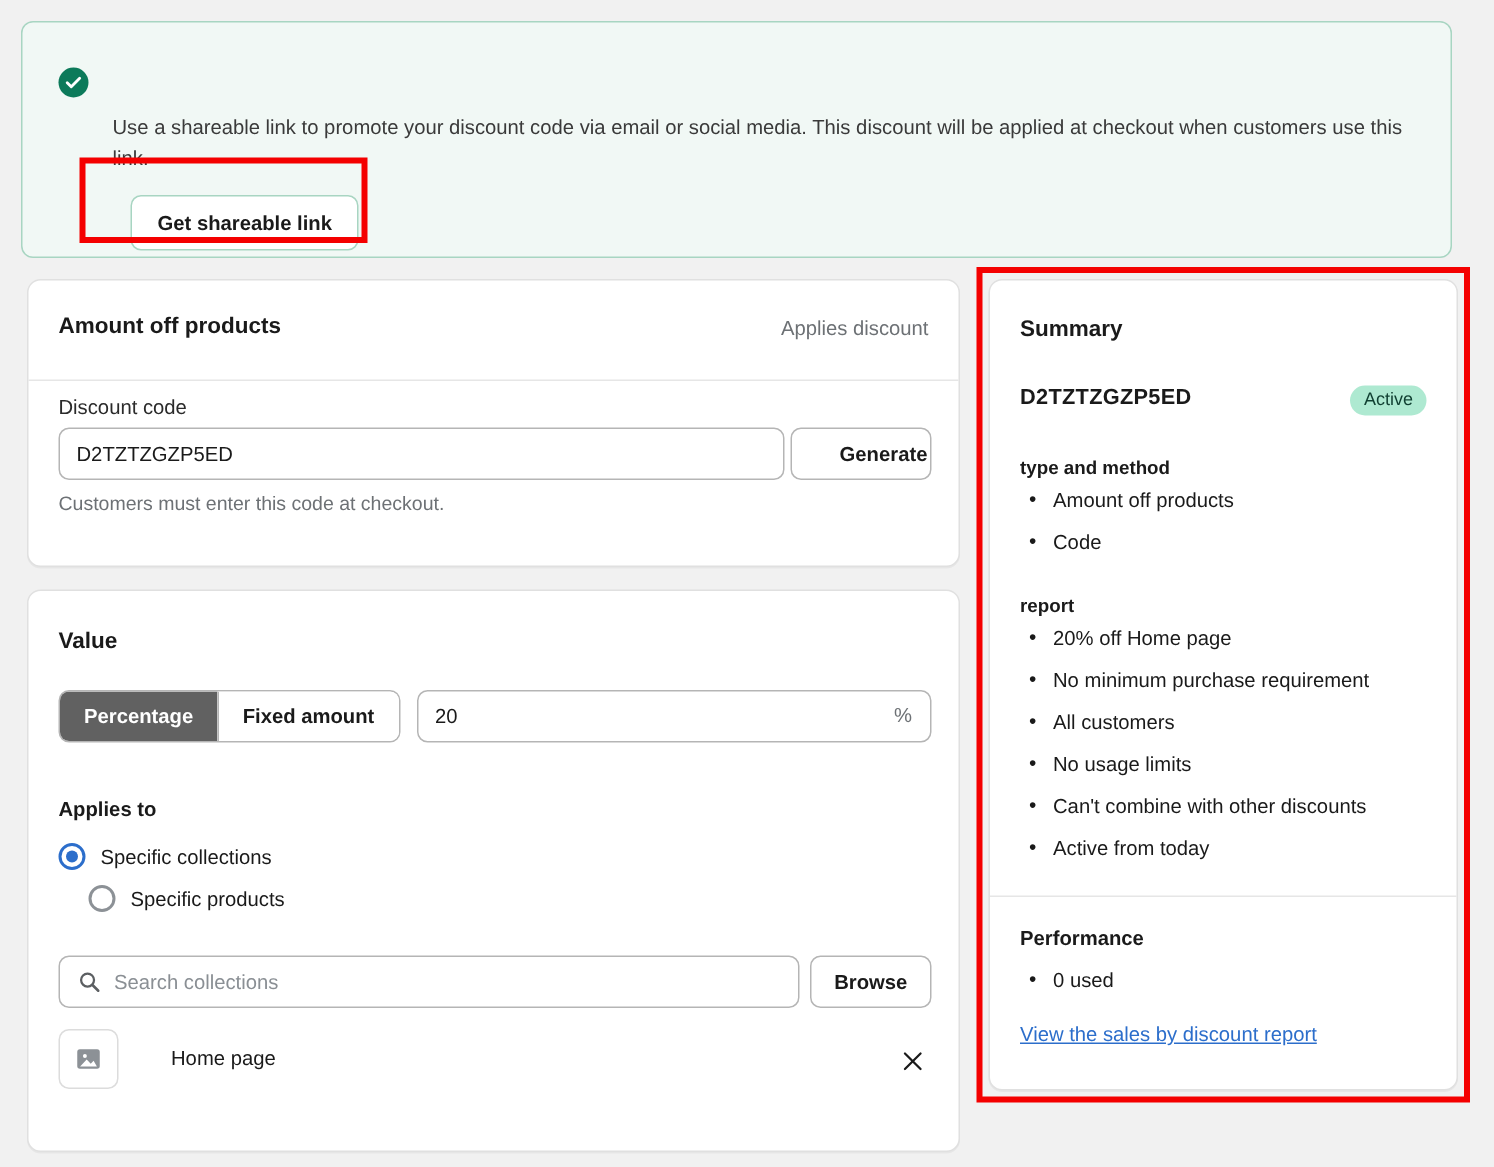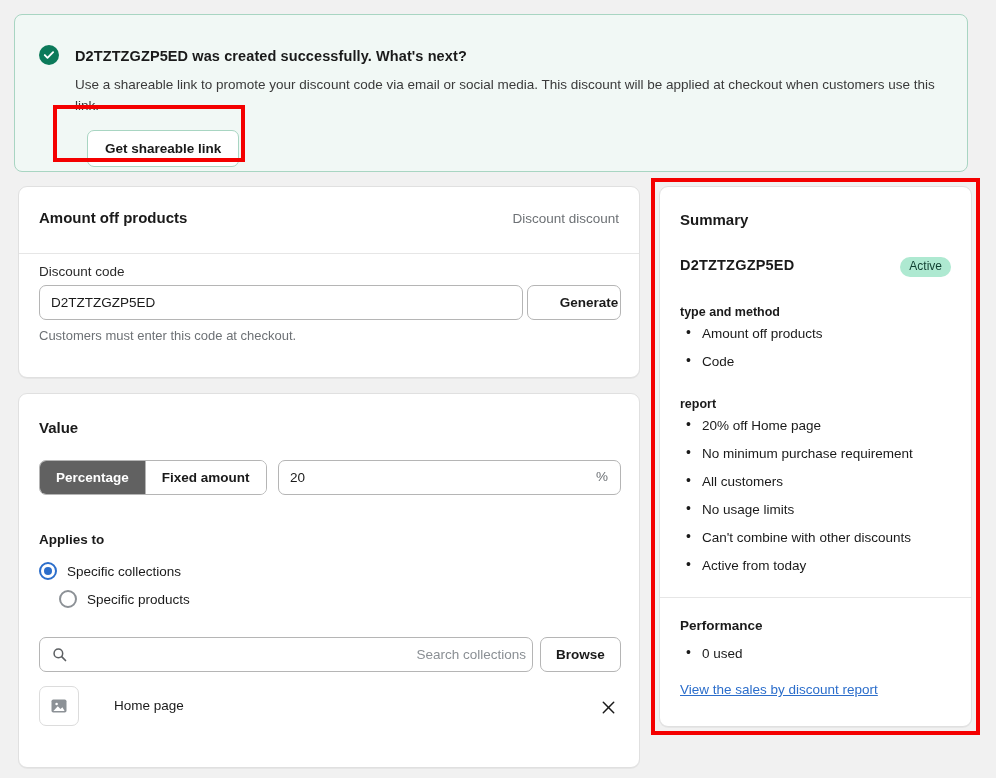--- a/index.html
+++ b/index.html
@@ -158,21 +158,21 @@
   .search-wrap {
     position: absolute; left: 20px; top: 243px;
     width: 494px; height: 35px;
     border: 1px solid #b5b5b5; border-radius: 7px; background: #fff;
   }
   .search-wrap svg { position: absolute; left: 12px; top: 9px; }
   .search-wrap input {
     position: absolute; left: 36px; top: 0; width: 450px; height: 33px;
     border: none; outline: none; background: transparent;
     font-family: "Liberation Sans", sans-serif;
-    font-size: 13.5px; color: #1a1a1a; text-align: right;
+    font-size: 13.5px; color: #1a1a1a;
   }
   .search-wrap input::placeholder { color: #8a8f94; }
   #btn-browse { left: 521px; top: 243px; width: 81px; height: 35px; }
 
   .collection-row {
     position: absolute; left: 20px; top: 292px; width: 582px; height: 46px;
   }
   .thumb {
     position: absolute; left: 0; top: 0; width: 40px; height: 40px;
     border: 1px solid #dcdcdc; border-radius: 7px; background: #fff;
@@ -238,29 +238,28 @@
 <body>
 
 <div class="page">
 
   <div class="banner">
     <div class="banner-check">
       <svg width="12" height="12" viewBox="0 0 12 12">
         <path d="M1.8 6.1 L4.5 8.8 L10.1 3.2" fill="none" stroke="#ffffff" stroke-width="1.9" stroke-linecap="round" stroke-linejoin="round"></path>
       </svg>
     </div>
-    <div class="banner-title">D2TZTZGZP5ED was created successfully. What's next?</div>
     <div class="banner-body">Use a shareable link to promote your discount code via email or social media. This discount will be applied at checkout when customers use this link.</div>
     <button class="shareable-btn">Get shareable link</button>
   </div>
 
   <div class="card" id="card-discount">
     <div class="card-head">
       <div class="card-head-title">Amount off products</div>
-      <div class="card-head-meta">Discount discount</div>
+      <div class="card-head-meta">Applies discount</div>
     </div>
     <div class="field-label" id="lbl-discount-code">Discount code</div>
     <input class="txt-input" id="input-discount-code" type="text" value="D2TZTZGZP5ED" style="">
     <button class="secondary-btn" id="btn-generate">Generate</button>
     <div class="help-text">Customers must enter this code at checkout.</div>
   </div>
 
   <div class="card" id="card-value">
     <div class="field-label" id="lbl-value">Value</div>
 

